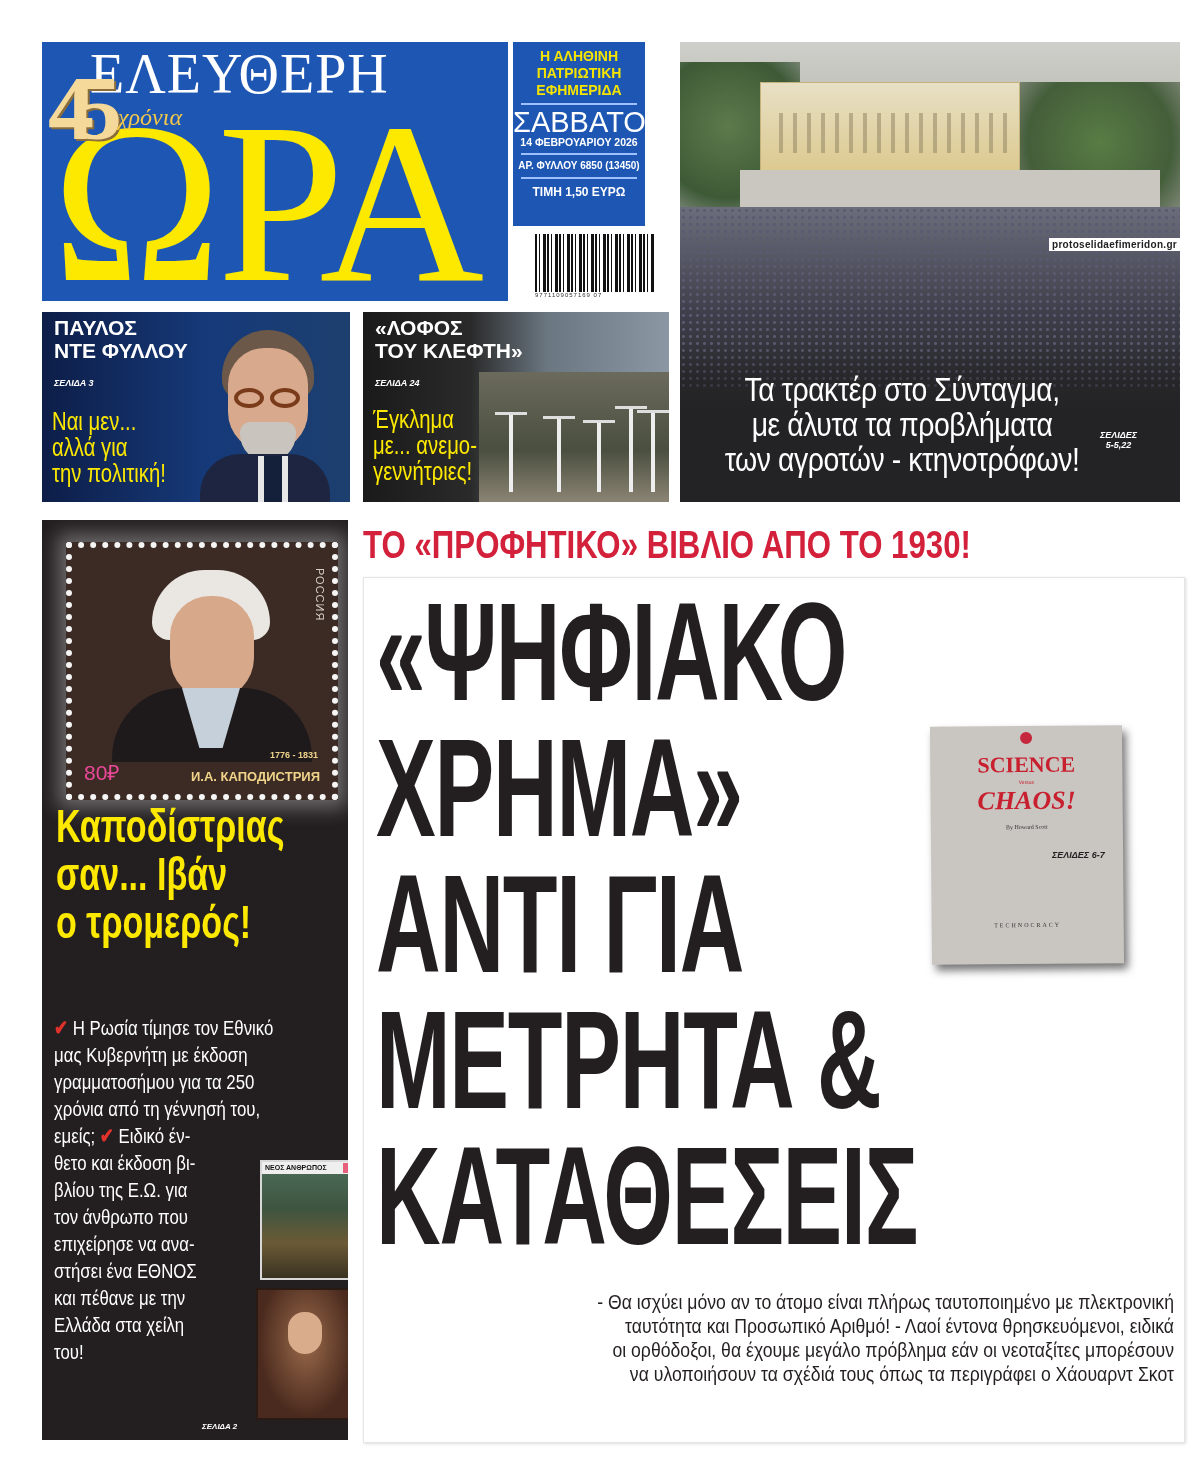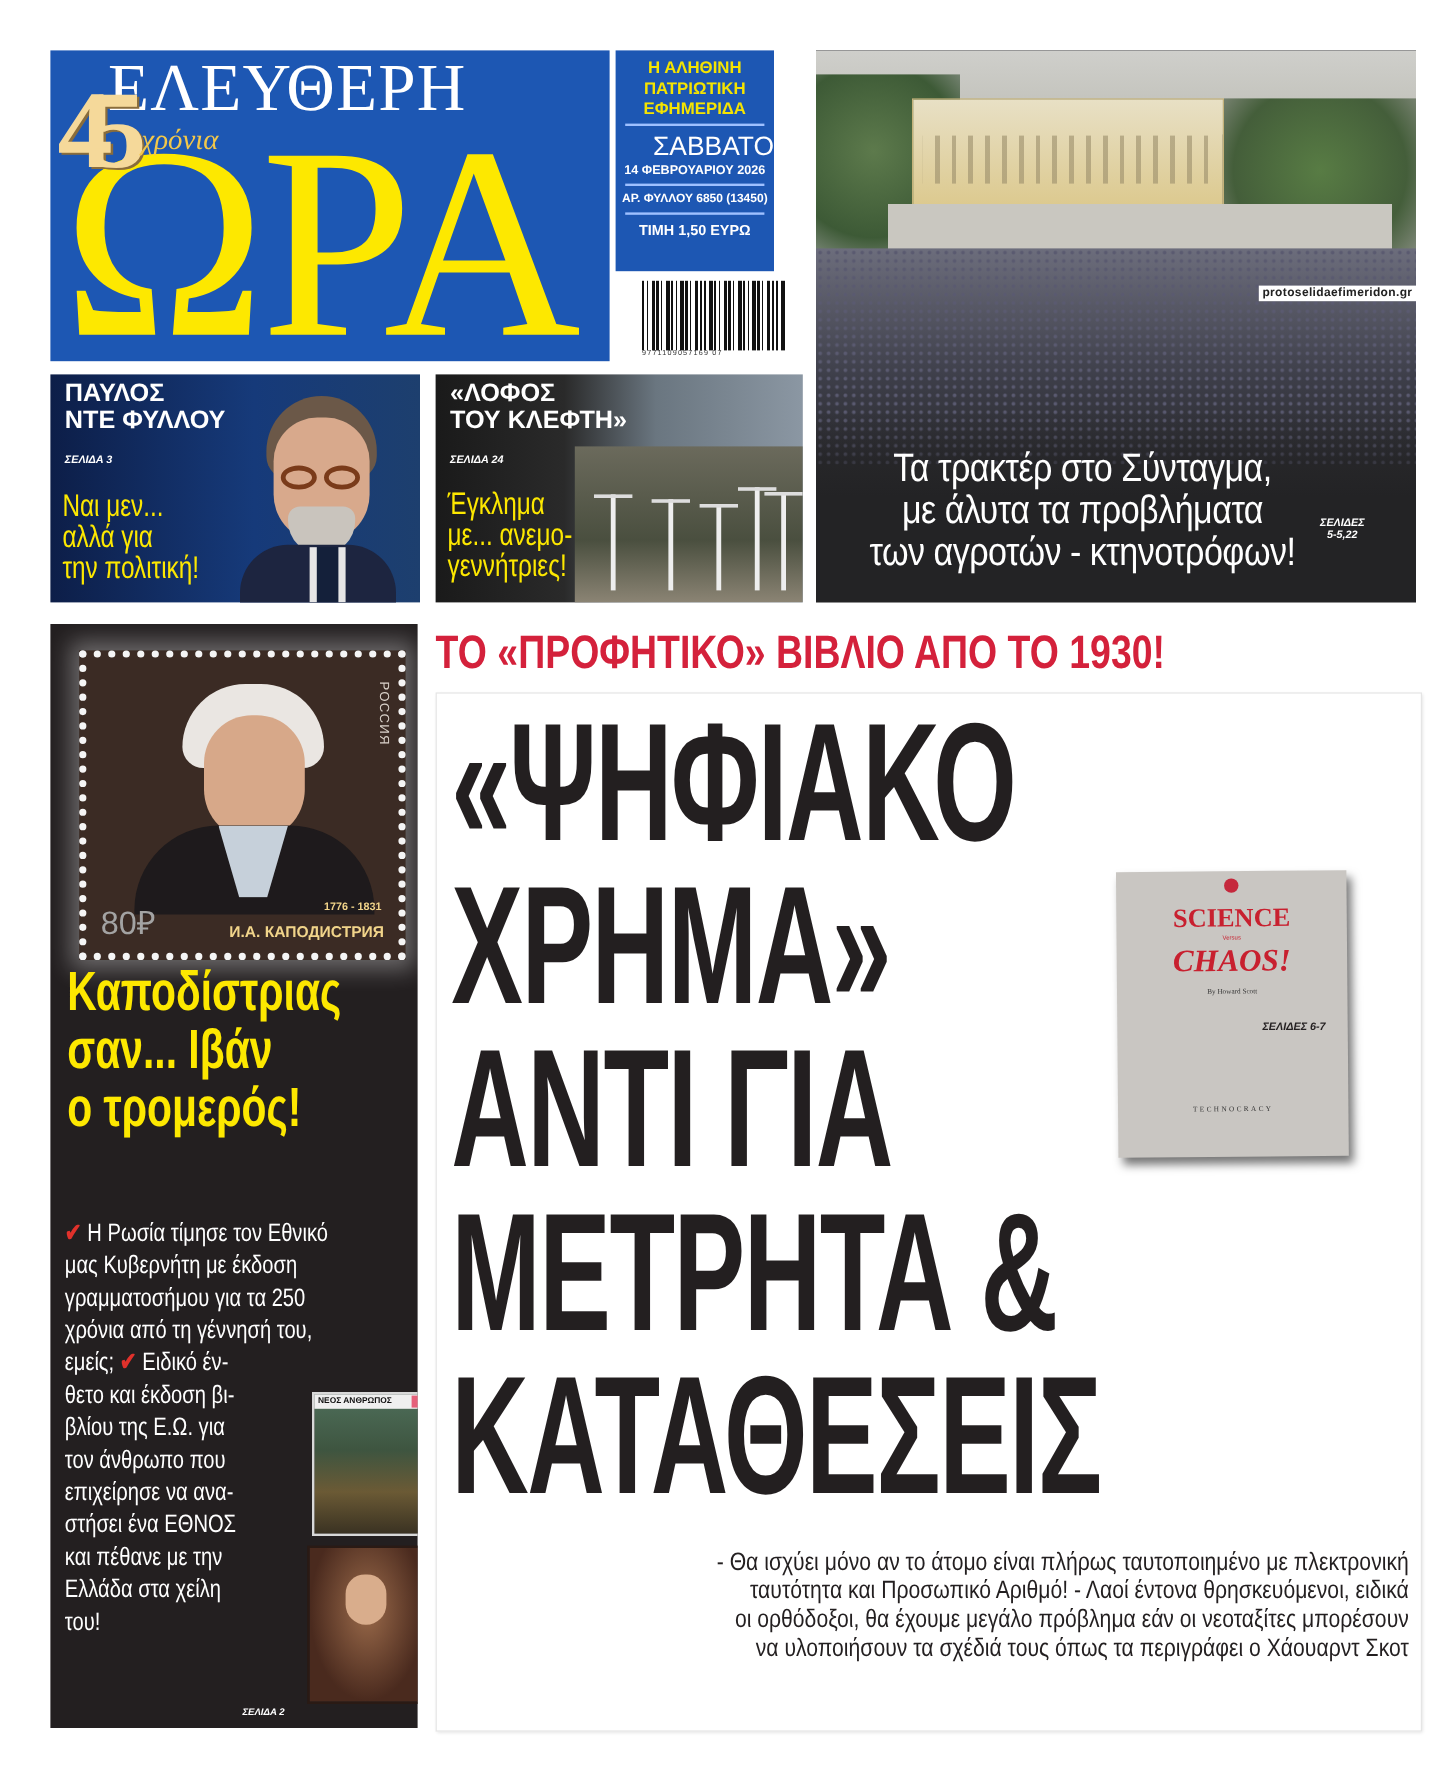--- a/index.html
+++ b/index.html
@@ -8,21 +8,21 @@
   
   .masthead{left:42px;top:42px;width:466px;height:259px;background:#1d57b3;overflow:hidden;}
   .mh-top{position:absolute;left:48px;top:4px;font-family:"Liberation Serif",serif;color:#fff;font-size:56px;letter-spacing:1px;line-height:1;}
   .mh-years{position:absolute;left:76px;top:62px;font-family:"Liberation Serif",serif;font-style:italic;color:#f3c84a;font-size:24px;}
   .mh-45{position:absolute;left:6px;top:20px;font-family:"Liberation Serif",serif;font-weight:bold;color:#f5d99a;font-size:92px;line-height:1;text-shadow:2px 2px 0 #8a6d3b;letter-spacing:-18px;}
   .mh-main{position:absolute;left:10px;top:66px;font-family:"Liberation Serif",serif;color:#fde800;font-size:228px;line-height:0.84;letter-spacing:-4px;}
   
   .infobox{left:513px;top:42px;width:132px;height:184px;background:#1d57b3;color:#fff;text-align:center;}
   .info-slogan{color:#f5e400;font-weight:bold;font-size:14px;line-height:17px;padding-top:6px;}
   .info-sep{height:2px;background:#9ec0ff;margin:4px 8px;}
-  .info-day{font-size:22px;line-height:26px;text-align:right;}
+  .info-day{font-size:29px;line-height:26px;text-align:right;}
   .info-date{font-weight:bold;font-size:10.5px;line-height:14px;}
   .info-issue{font-weight:bold;font-size:10px;line-height:14px;}
   .info-price{font-weight:bold;font-size:12px;line-height:18px;}
   .barcode{left:535px;top:234px;width:120px;height:68px;}
   .barcode .bars{height:58px;background:repeating-linear-gradient(90deg,#111 0 2px,#fff 2px 4px,#111 4px 5px,#fff 5px 8px,#111 8px 11px,#fff 11px 12px);}
   .barcode .num{font-size:6px;color:#333;letter-spacing:1px;}
   
   .hero{left:680px;top:42px;width:500px;height:460px;overflow:hidden;background:#2b2b2e;text-align:center;}
   .hero-sky{position:absolute;left:0;top:0;width:100%;height:70px;background:linear-gradient(#cfcfcb,#bdbdb5);}
   .hero-trees-l{position:absolute;left:0;top:20px;width:120px;height:160px;background:radial-gradient(circle at 40% 40%,#5d7a4c,#3d5a36 60%,#aaa 100%);}
@@ -54,21 +54,21 @@
   .turbine{position:absolute;bottom:10px;width:4px;background:#eee;}
   .turbine:after{content:"";position:absolute;top:0;left:-14px;width:32px;height:3px;background:#ddd;}
   
   .leftcol{left:42px;top:520px;width:306px;height:920px;background:#231f20;overflow:hidden;}
   .stamp{position:absolute;left:24px;top:22px;width:260px;height:246px;background:#3b2b24;border:6px dotted #f5f5f5;box-shadow:0 0 18px 8px #ffffff55;}
   .stamp-hair{position:absolute;left:80px;top:22px;width:118px;height:70px;border-radius:60px 60px 20px 20px;background:#eae6e2;}
   .stamp-face{position:absolute;left:98px;top:48px;width:84px;height:104px;border-radius:40px 40px 42px 42px;background:#d7a889;}
   .stamp-coat{position:absolute;left:40px;top:140px;width:200px;height:74px;border-radius:70px 70px 0 0;background:#1e1a1c;}
   .stamp-collar{position:absolute;left:110px;top:140px;width:58px;height:60px;background:#c6d0da;clip-path:polygon(0 0,100% 0,70% 100%,30% 100%);}
   .stamp-country{position:absolute;right:6px;top:20px;color:#d8d0c8;font-size:11px;writing-mode:vertical-rl;letter-spacing:1px;}
-  .stamp-value{position:absolute;left:12px;bottom:8px;color:#a3a3a3;font-size:27px;}
+  .stamp-value{position:absolute;left:12px;bottom:8px;color:#ec4899;font-size:21px;}
   .stamp-years{position:absolute;right:14px;bottom:34px;color:#f1d48a;font-size:9px;font-weight:bold;}
   .stamp-name{position:absolute;right:12px;bottom:10px;color:#f1d48a;font-size:13px;font-weight:bold;}
   .lc-title{position:absolute;left:14px;top:282px;color:#fde800;font-weight:bold;font-size:46px;line-height:48px;transform:scaleX(.74);transform-origin:left top;white-space:nowrap;}
   .lc-body{position:absolute;left:12px;top:494px;width:290px;color:#fff;font-size:21px;line-height:27px;}
   .lc-body .line{display:block;white-space:nowrap;transform:scaleX(.80);transform-origin:left top;}
   .check{color:#e0312b;font-weight:bold;}
   .lc-page{position:absolute;left:160px;top:902px;color:#fff;font-weight:bold;font-style:italic;font-size:8px;}
   .book1{position:absolute;left:218px;top:640px;width:92px;height:116px;background:linear-gradient(#4e6e5a,#3e5540 40%,#6b5a35 70%,#3a3222);border:2px solid #d8d8d8;}
   .book1-label{position:absolute;left:0;top:0;right:0;height:12px;background:#efefef;color:#111;font-size:7px;font-weight:bold;line-height:12px;padding-left:3px;}
   .book1-label:after{content:"";position:absolute;right:1px;top:1px;width:10px;height:10px;background:#e5607a;}

